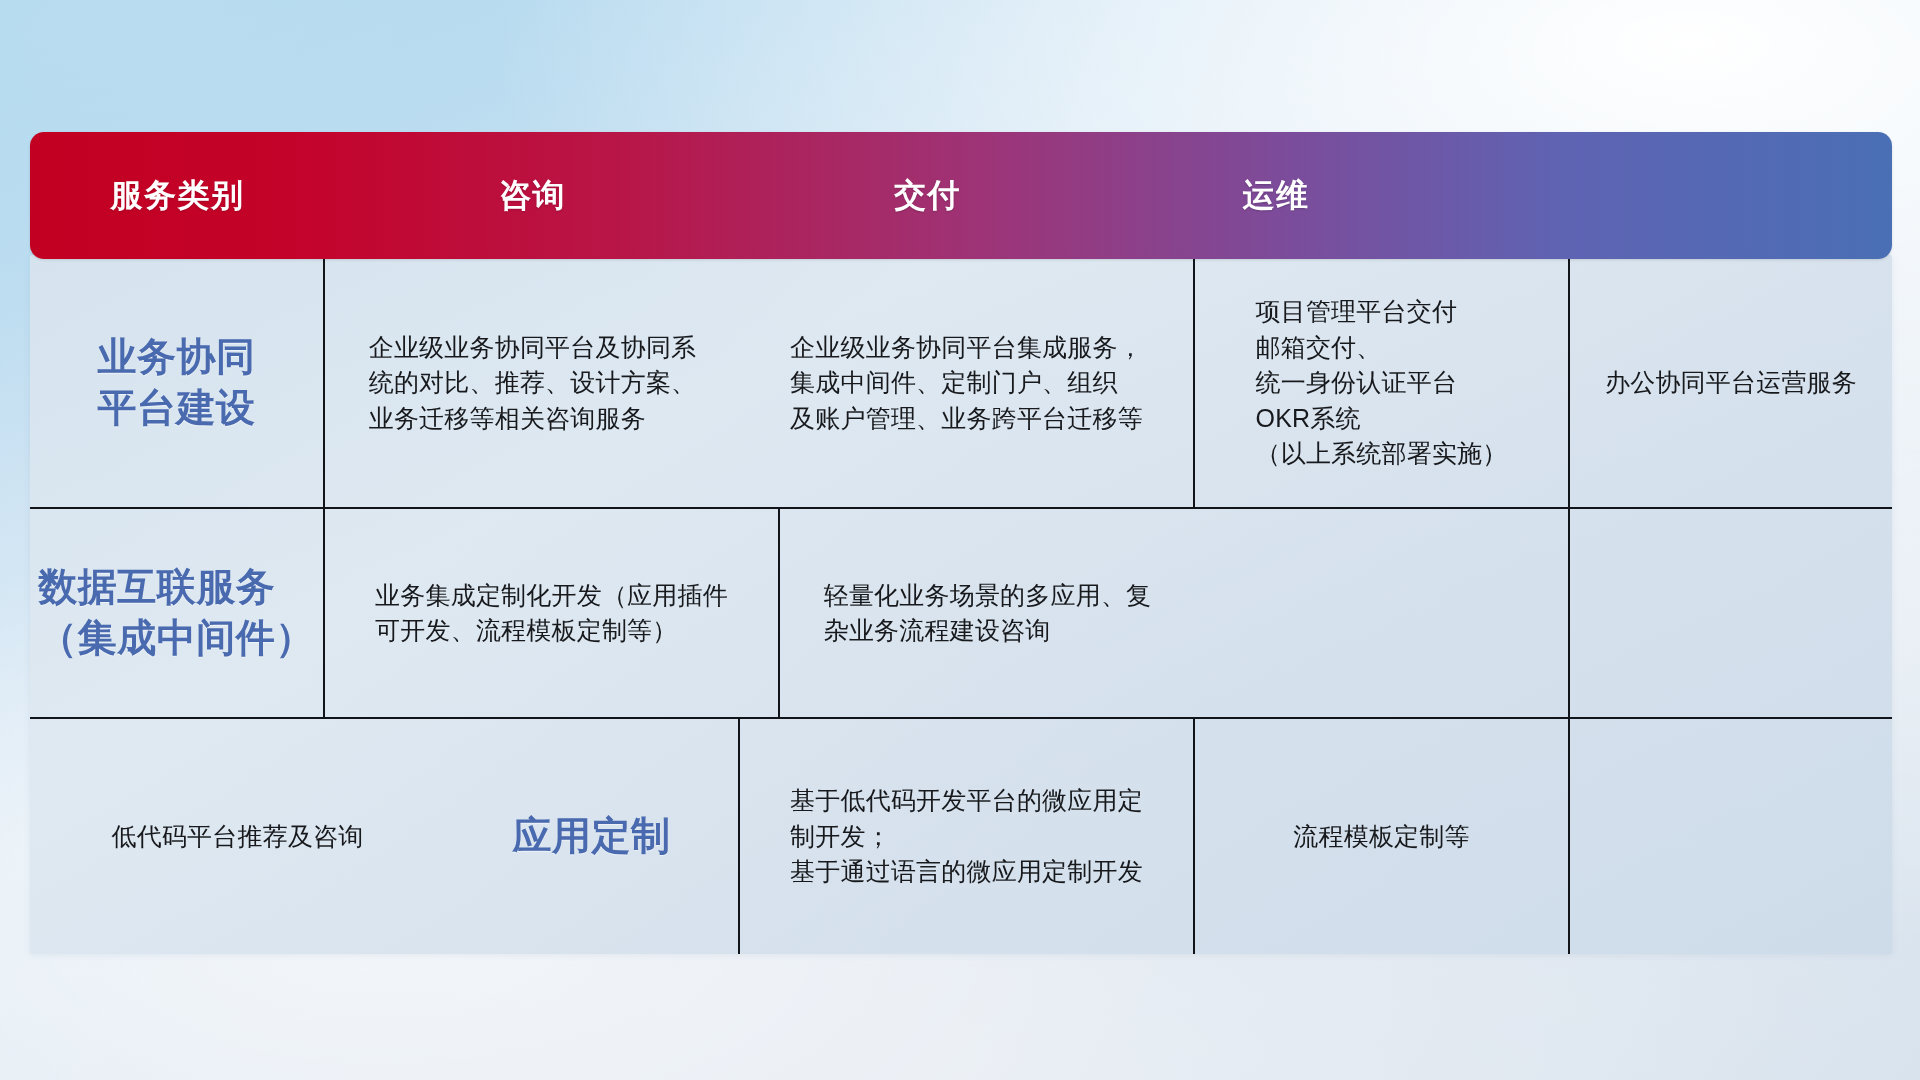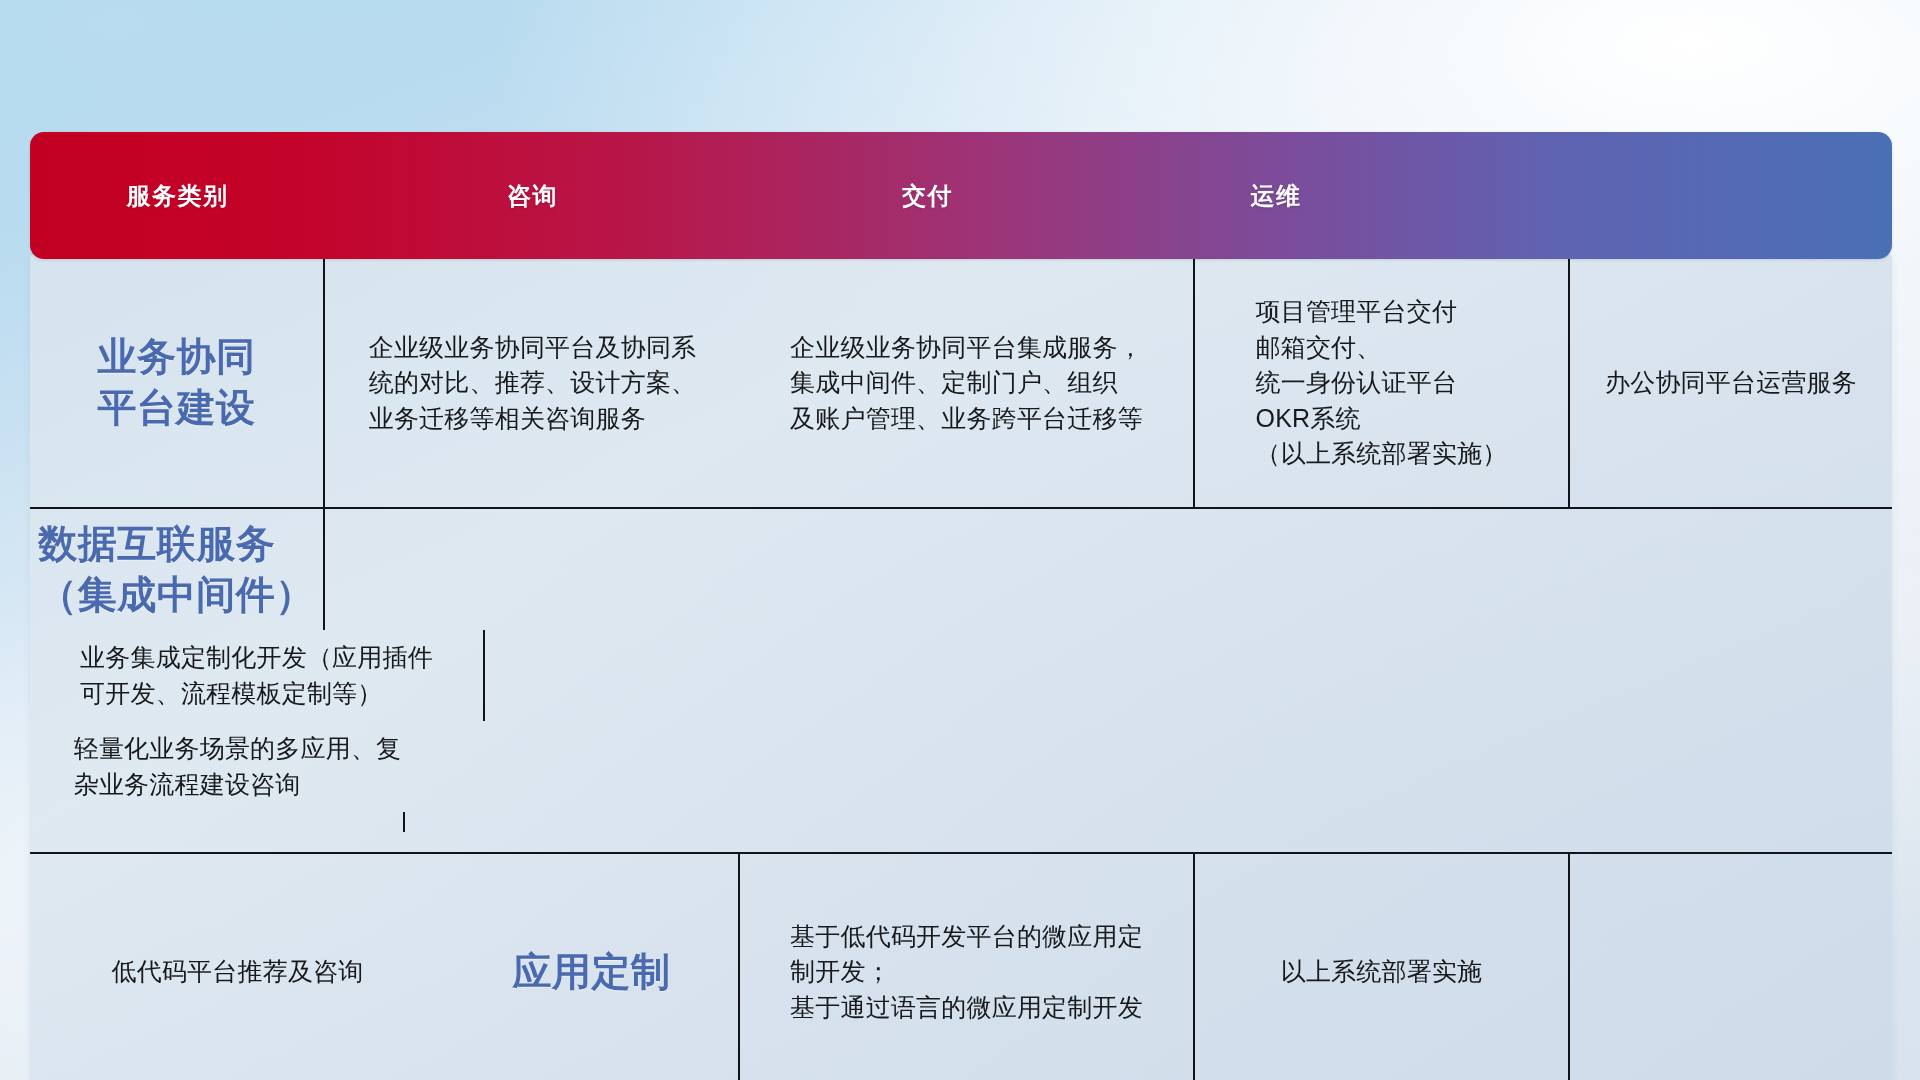--- a/index.html
+++ b/index.html
@@ -33,21 +33,21 @@
   .thead{
     display:flex;align-items:center;
     height:127px;border-radius:14px;
     background:linear-gradient(90deg,
         #c20022 0%, #c4032a 14%, #b81648 32%,
         #9c3579 52%, #7a4d9c 68%, #5f63b2 82%, #4a6fb5 100%);
     box-shadow:0 1px 3px rgba(0,0,0,.12);
     position:relative;z-index:3;
   }
   .th{
-    color:#fff;font-weight:bold;font-size:24px;letter-spacing:1.5px;
+    color:#fff;font-weight:bold;font-size:32px;letter-spacing:1.5px;
     text-align:center;
     text-shadow:0 1px 2px rgba(0,0,0,.18);
   }
 
   
   .tbody{
     position:relative;margin-top:-4px;
     background:linear-gradient(150deg,
         rgba(216,228,238,.92) 0%,
         rgba(222,232,241,.90) 30%,
@@ -80,21 +80,21 @@
   }
 
   
   .c1{width:295px;}
   .c2{width:415px;}
   .c3{width:455px;}
   .c4{width:375px;}
   .c5{width:322px;}
 
   .r1{min-height:248px;}
-  .r2{min-height:208px;flex-direction:column;}
+  .r2{min-height:208px;}
   .r3{min-height:235px;}
 
   .nowrap-lines{white-space:pre-line;}
 </style>
 </head>
 <body>
 
 <div id="stage">
 
   <div id="table">
@@ -162,21 +162,21 @@
         </div>
         <div class="cell c1 sep">
           <span class="rowlabel nowrap-lines">应用定制</span>
         </div>
         <div class="cell c3 sep">
           <span class="body-txt nowrap-lines">基于低代码开发平台的微应用定
 制开发；
 基于通过语言的微应用定制开发</span>
         </div>
         <div class="cell c4 sep">
-          <span class="body-txt nowrap-lines">以上系统部署实施</span>
+          <span class="body-txt nowrap-lines">流程模板定制等</span>
         </div>
         <div class="cell c5">
           <span class="body-txt nowrap-lines"></span>
         </div>
       </div>
 
     </div>
   </div>
 </div>
 

